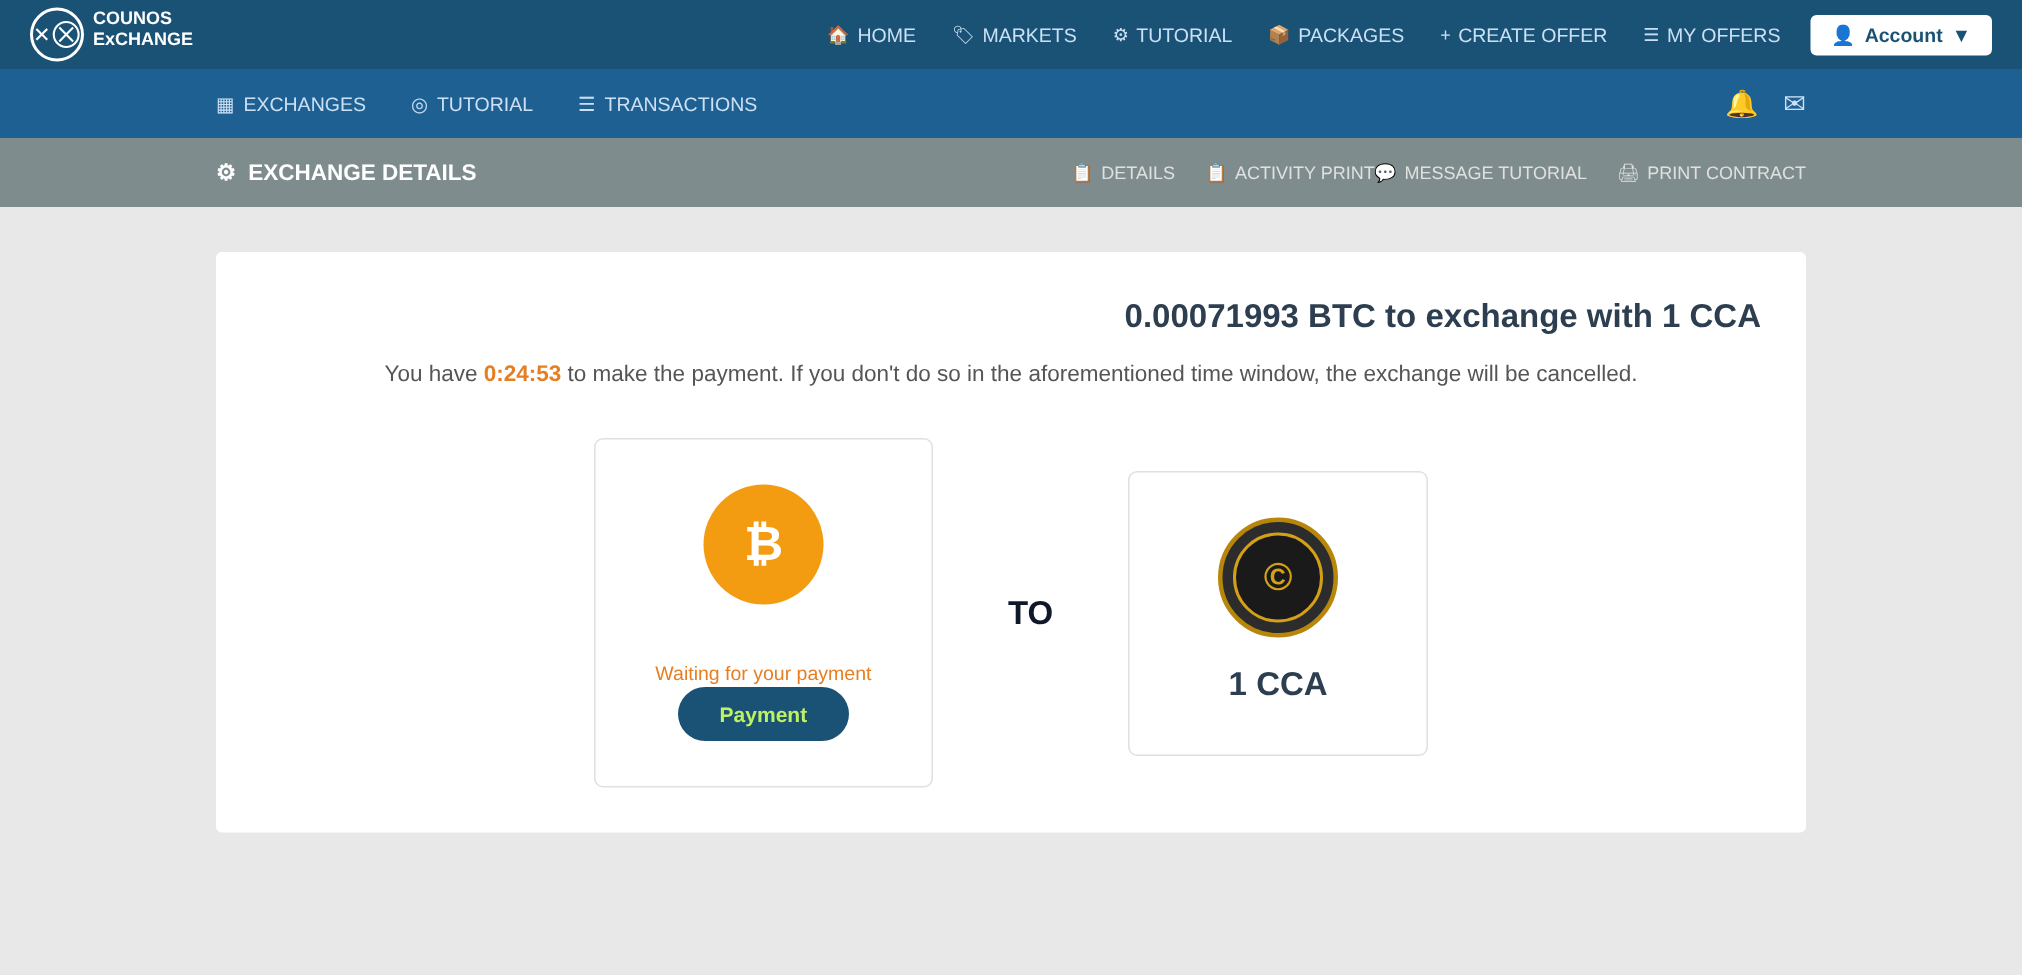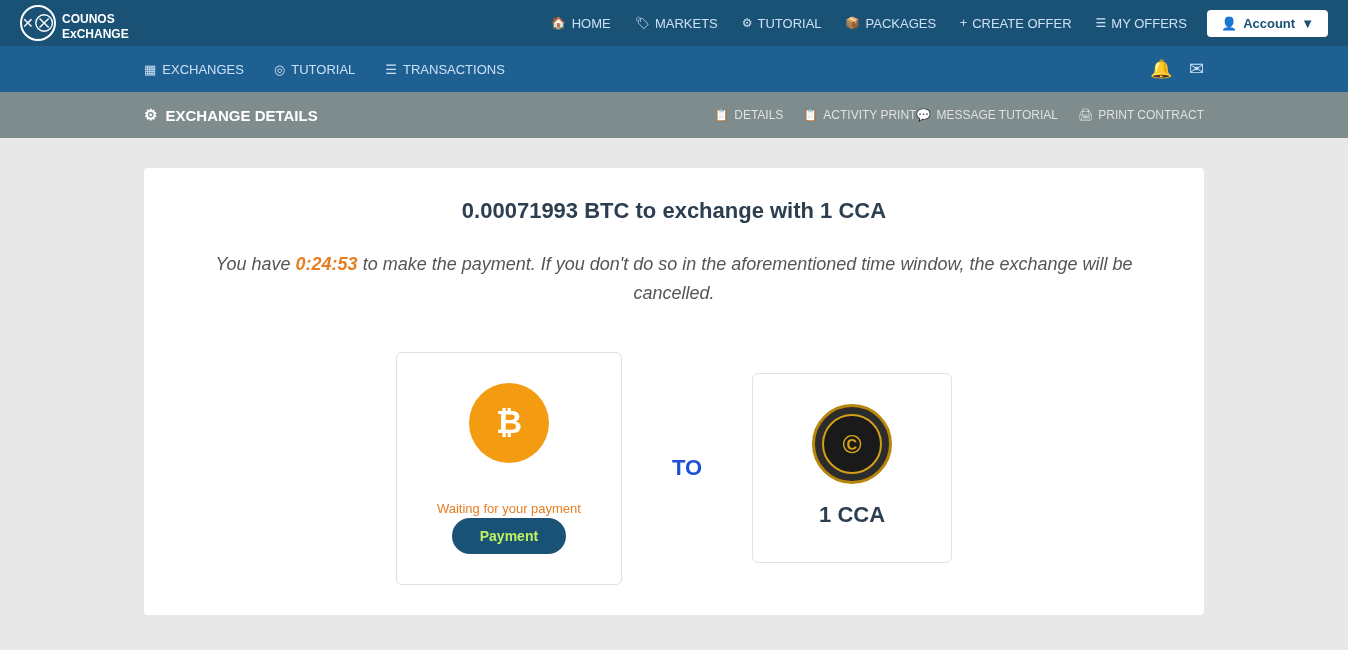--- a/index.html
+++ b/index.html
@@ -14,21 +14,21 @@
     .top-nav {
       background: #1a5276;
       height: 46px;
       display: flex;
       align-items: center;
       padding: 0 20px;
       gap: 0;
     }
     .logo-area {
       display: flex;
-      align-items: flex-end;
+      align-items: flex-start;
       margin-right: auto;
     }
     .logo-circle {
       width: 36px;
       height: 36px;
       border: 2px solid #fff;
       border-radius: 50%;
       display: flex;
       align-items: center;
       justify-content: center;
@@ -174,28 +174,28 @@
     .content-card {
       background: white;
       border-radius: 4px;
       padding: 30px;
       text-align: center;
     }
     .exchange-heading {
       font-size: 22px;
       font-weight: bold;
       color: #2c3e50;
-      margin-bottom: 26px;
+      margin-bottom: 14px;
+      text-align: right;
     }
     .timer-text {
-      font-size: 18px;
+      font-size: 15px;
       color: #555;
-      margin-bottom: 44px;
+      margin-bottom: 30px;
       line-height: 1.6;
-      font-style: italic;
     }
     .timer-value {
       color: #e67e22;
       font-weight: bold;
     }
 
     
     .exchange-cards-row {
       display: flex;
       align-items: center;
@@ -209,21 +209,21 @@
       padding: 30px 40px;
       min-width: 200px;
       display: flex;
       flex-direction: column;
       align-items: center;
       background: white;
     }
     .to-label {
       font-size: 22px;
       font-weight: bold;
-      color: #1d4ed8;
+      color: #0f172a;
       padding: 30px 20px;
     }
 
     
     .btc-coin {
       width: 80px;
       height: 80px;
       background: #f39c12;
       border-radius: 50%;
       display: flex;

